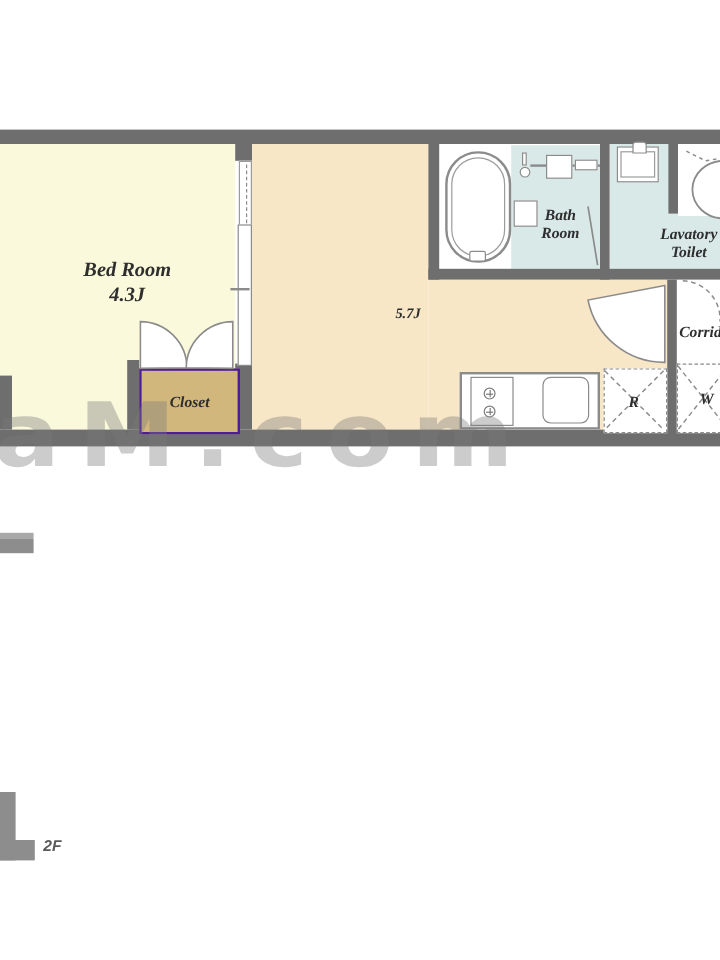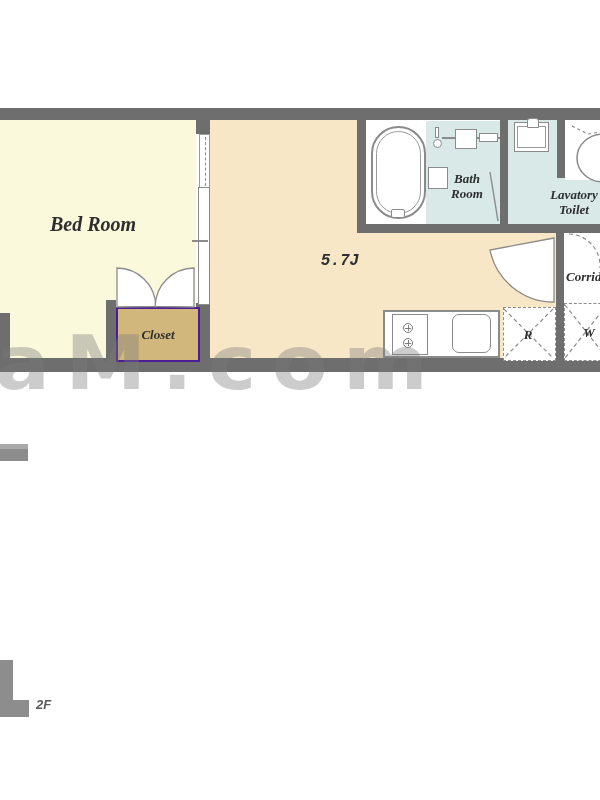--- a/index.html
+++ b/index.html
@@ -58,23 +58,23 @@
   .sink{left:452px;top:314px;width:39px;height:39px;border-radius:7px;z-index:4;}
   .rbox{left:503px;top:307px;width:51px;height:52px;border:1.5px dashed #8b8b8b;background:#fff;z-index:3;}
   .wbox{left:564px;top:303px;width:50px;height:56px;border:1.5px dashed #8b8b8b;background:#fff;z-index:3;}
   .closet-box{left:116px;top:307px;width:80px;height:51px;background:var(--closet,#d2b77c);border:2px solid #4c1d95;
               display:flex;align-items:center;justify-content:center;z-index:3;}
   
   #overlay{position:absolute;left:0;top:0;width:600px;height:800px;z-index:4;pointer-events:none;}
   
   .label{position:absolute;color:var(--label_text,#2e2e2e);font-style:italic;font-weight:600;
          text-align:center;z-index:5;line-height:21px;}
-  .bedroom-label{left:28px;top:214px;width:130px;font-size:20px;}
+  .bedroom-label{left:41px;top:214px;width:130px;font-size:17px;}
   .dk-label{left:260px;top:251px;width:160px;font-size:17px;}
-  .dk-label .size{font-size:16px;font-family:Liberation Mono, monospace;}
+  .dk-label .size{font-size:12px;}
   .bath-label{left:441px;top:171px;width:52px;font-size:13px;line-height:15px;white-space:pre-line;}
   .lav-label{left:533px;top:187px;width:82px;font-size:13px;line-height:15px;white-space:pre-line;}
   .corridor-label{left:566px;top:266px;width:70px;font-size:13px;text-align:left;white-space:nowrap;}
   .closet-label{font-size:13px;color:#2e2e2e;font-style:italic;font-weight:600;}
   .r-label{left:518px;top:324px;width:20px;font-size:13px;}
   .w-label{left:579px;top:322px;width:20px;font-size:13px;}
   .floor-label{left:36px;top:694px;width:40px;font-size:13px;text-align:left;
                font-family:"Liberation Sans",sans-serif;font-weight:bold;color:#5a5a5a;}
   
   .watermark{position:absolute;left:-5px;top:320px;width:620px;z-index:6;pointer-events:none;
@@ -170,20 +170,21 @@
 
     <line x1="504" y1="309" x2="553" y2="358" stroke="#8b8b8b" stroke-width="1.2" stroke-dasharray="4,3"></line>
     <line x1="553" y1="309" x2="504" y2="358" stroke="#8b8b8b" stroke-width="1.2" stroke-dasharray="4,3"></line>
 
     <line x1="565" y1="305" x2="607" y2="358" stroke="#8b8b8b" stroke-width="1.2" stroke-dasharray="4,3"></line>
     <line x1="607" y1="305" x2="565" y2="358" stroke="#8b8b8b" stroke-width="1.2" stroke-dasharray="4,3"></line>
   </svg>
 
   <div class="label bedroom-label">
     <div>Bed Room</div>
+    <div>4.3J</div>
   </div>
   <div class="label dk-label">
     <div class="size">5.7J</div>
   </div>
   <div class="label bath-label">Bath
 Room</div>
   <div class="label lav-label">Lavatory
 Toilet</div>
   <div class="label corridor-label">Corridor</div>
   <div class="label r-label">R</div>

